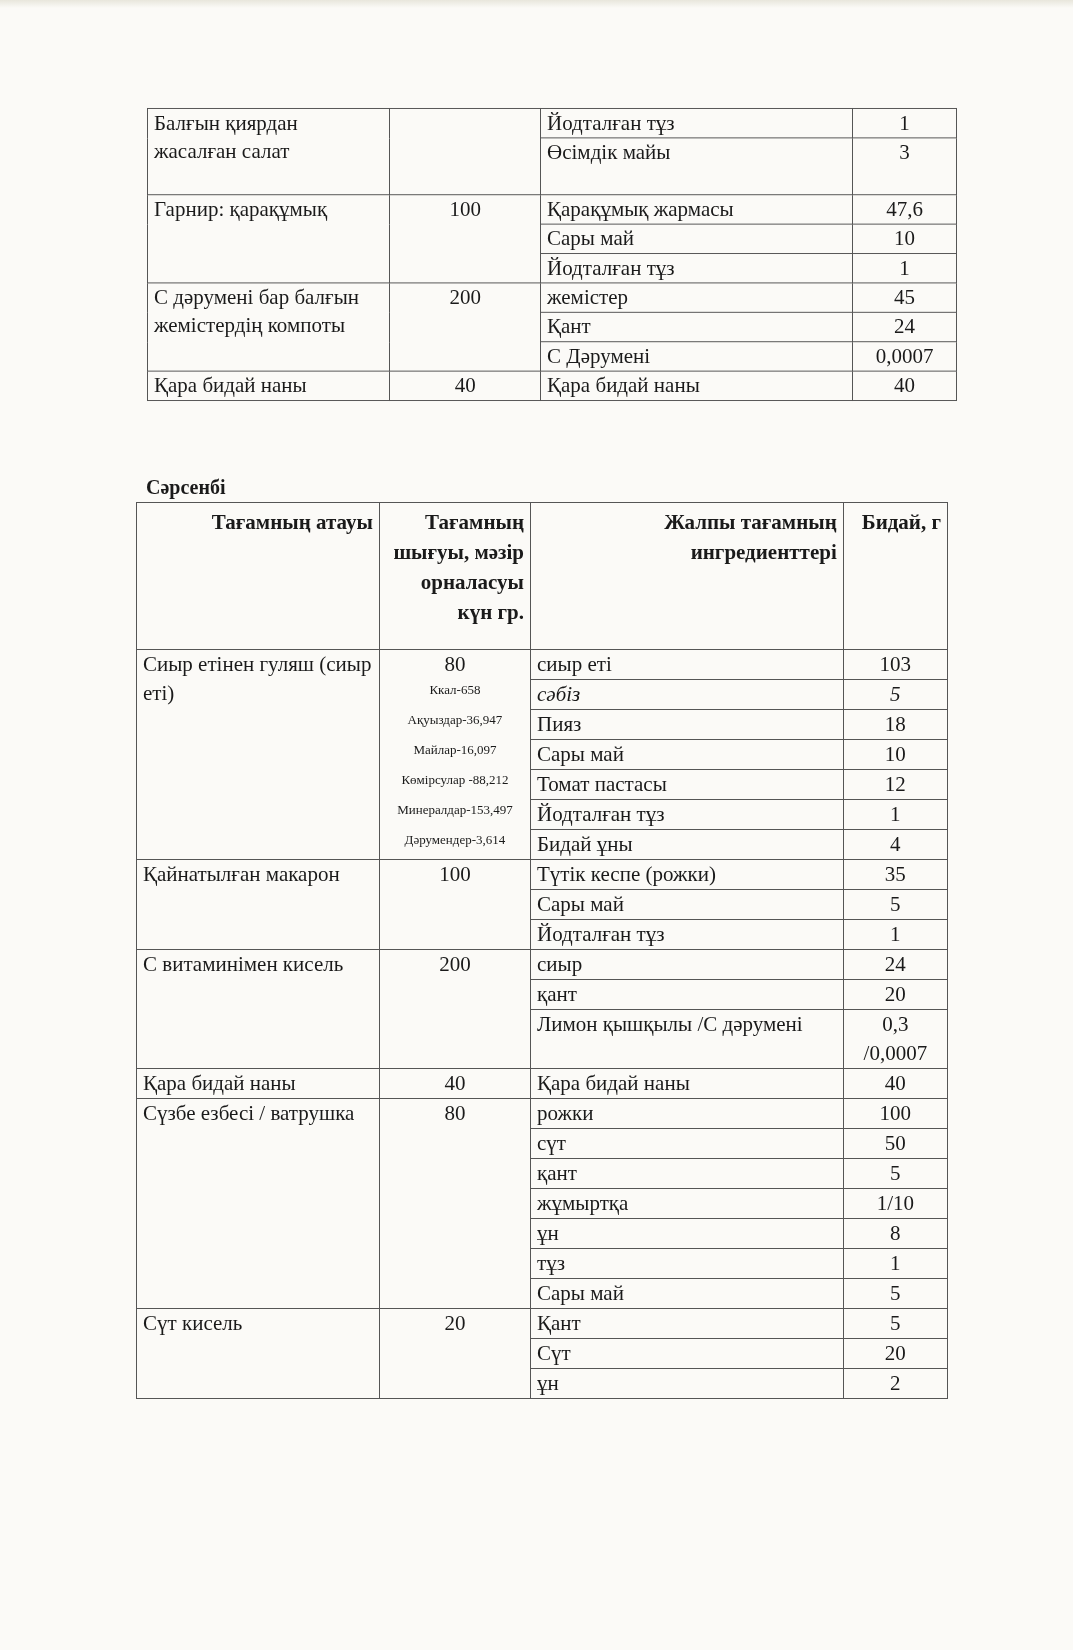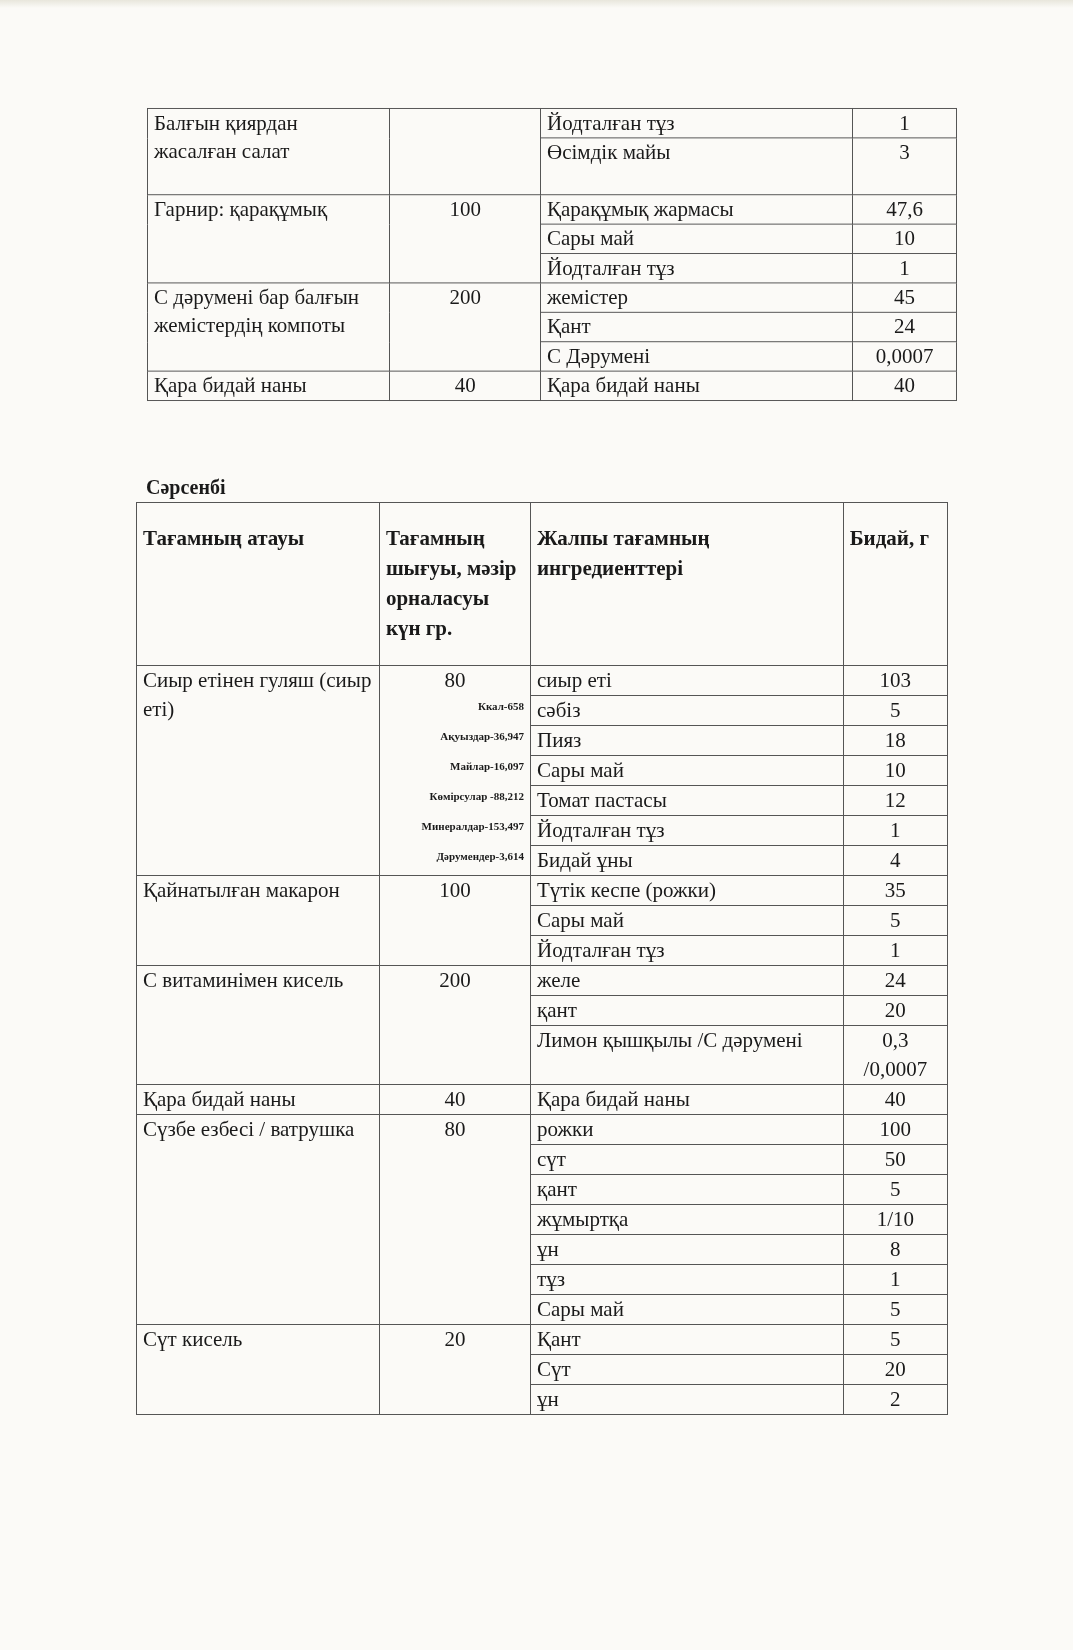--- a/index.html
+++ b/index.html
@@ -7,22 +7,22 @@
        font-family:"Liberation Serif","DejaVu Serif",serif;color:#1a1a1a;}
   .topstrip{position:absolute;left:0;top:0;width:1073px;height:8px;background:linear-gradient(#e8e6dc,#fbfaf7);}
   .tbl{position:absolute;border-collapse:collapse;table-layout:fixed;}
   .tbl td{border:1px solid #555;padding:0 6px;vertical-align:top;font-size:21px;line-height:29px;}
   #t1{left:147px;top:105px;width:810px;transform:scaleY(0.98);}
   #t2{left:136px;top:502px;width:812px;}
   .c1{width:233px;}
   .c2{width:145px;text-align:center;}
   .c3{width:300px;}
   .c4{width:100px;text-align:center;}
-  .hdr td{font-weight:bold;text-align:left;line-height:30px;padding-top:20px;}
-  .nut{font-size:11px;font-weight:bold;line-height:30px;text-align:right;display:block;margin-top:-4px;}
+  .hdr td{font-weight:bold;text-align:right;line-height:30px;padding-top:4px;}
+  .nut{font-size:13px;font-weight:normal;line-height:30px;text-align:center;display:block;margin-top:-4px;}
   .nut span{display:block;}
   .day{position:absolute;left:146px;top:476px;font-size:20px;font-weight:bold;}
   .ing td{height:28px;}
 </style>
 </head>
 <body>
 
 <div class="topstrip"></div>
 
 <table class="tbl" id="t1">
@@ -102,21 +102,21 @@
             <span>Ккал-658</span>
             <span>Ақуыздар-36,947</span>
             <span>Майлар-16,097</span>
             <span>Көмірсулар -88,212</span>
             <span>Минералдар-153,497</span>
             <span>Дәрумендер-3,614</span>
           </div></td>
         <td>сиыр еті</td>
         <td class="c4">103</td>
       </tr>
-      <tr class="ing" style="height: 30px;">
+      <tr class="ing" style="height: 30px; font-style: italic;">
         <td>сәбіз</td>
         <td class="c4">5</td>
       </tr>
       <tr class="ing" style="height: 30px;">
         <td>Пияз</td>
         <td class="c4">18</td>
       </tr>
       <tr class="ing" style="height: 30px;">
         <td>Сары май</td>
         <td class="c4">10</td>
@@ -143,21 +143,21 @@
         <td>Сары май</td>
         <td class="c4">5</td>
       </tr>
       <tr class="ing">
         <td>Йодталған тұз</td>
         <td class="c4">1</td>
       </tr>
       <tr class="ing">
         <td rowspan="3">С витаминімен кисель</td>
         <td rowspan="3" class="c2"><span>200</span></td>
-        <td>желе</td>
+        <td>сиыр</td>
         <td class="c4">24</td>
       </tr>
       <tr class="ing">
         <td>қант</td>
         <td class="c4">20</td>
       </tr>
       <tr class="ing">
         <td>Лимон қышқылы /С дәрумені</td>
         <td class="c4">0,3 /0,0007</td>
       </tr>

